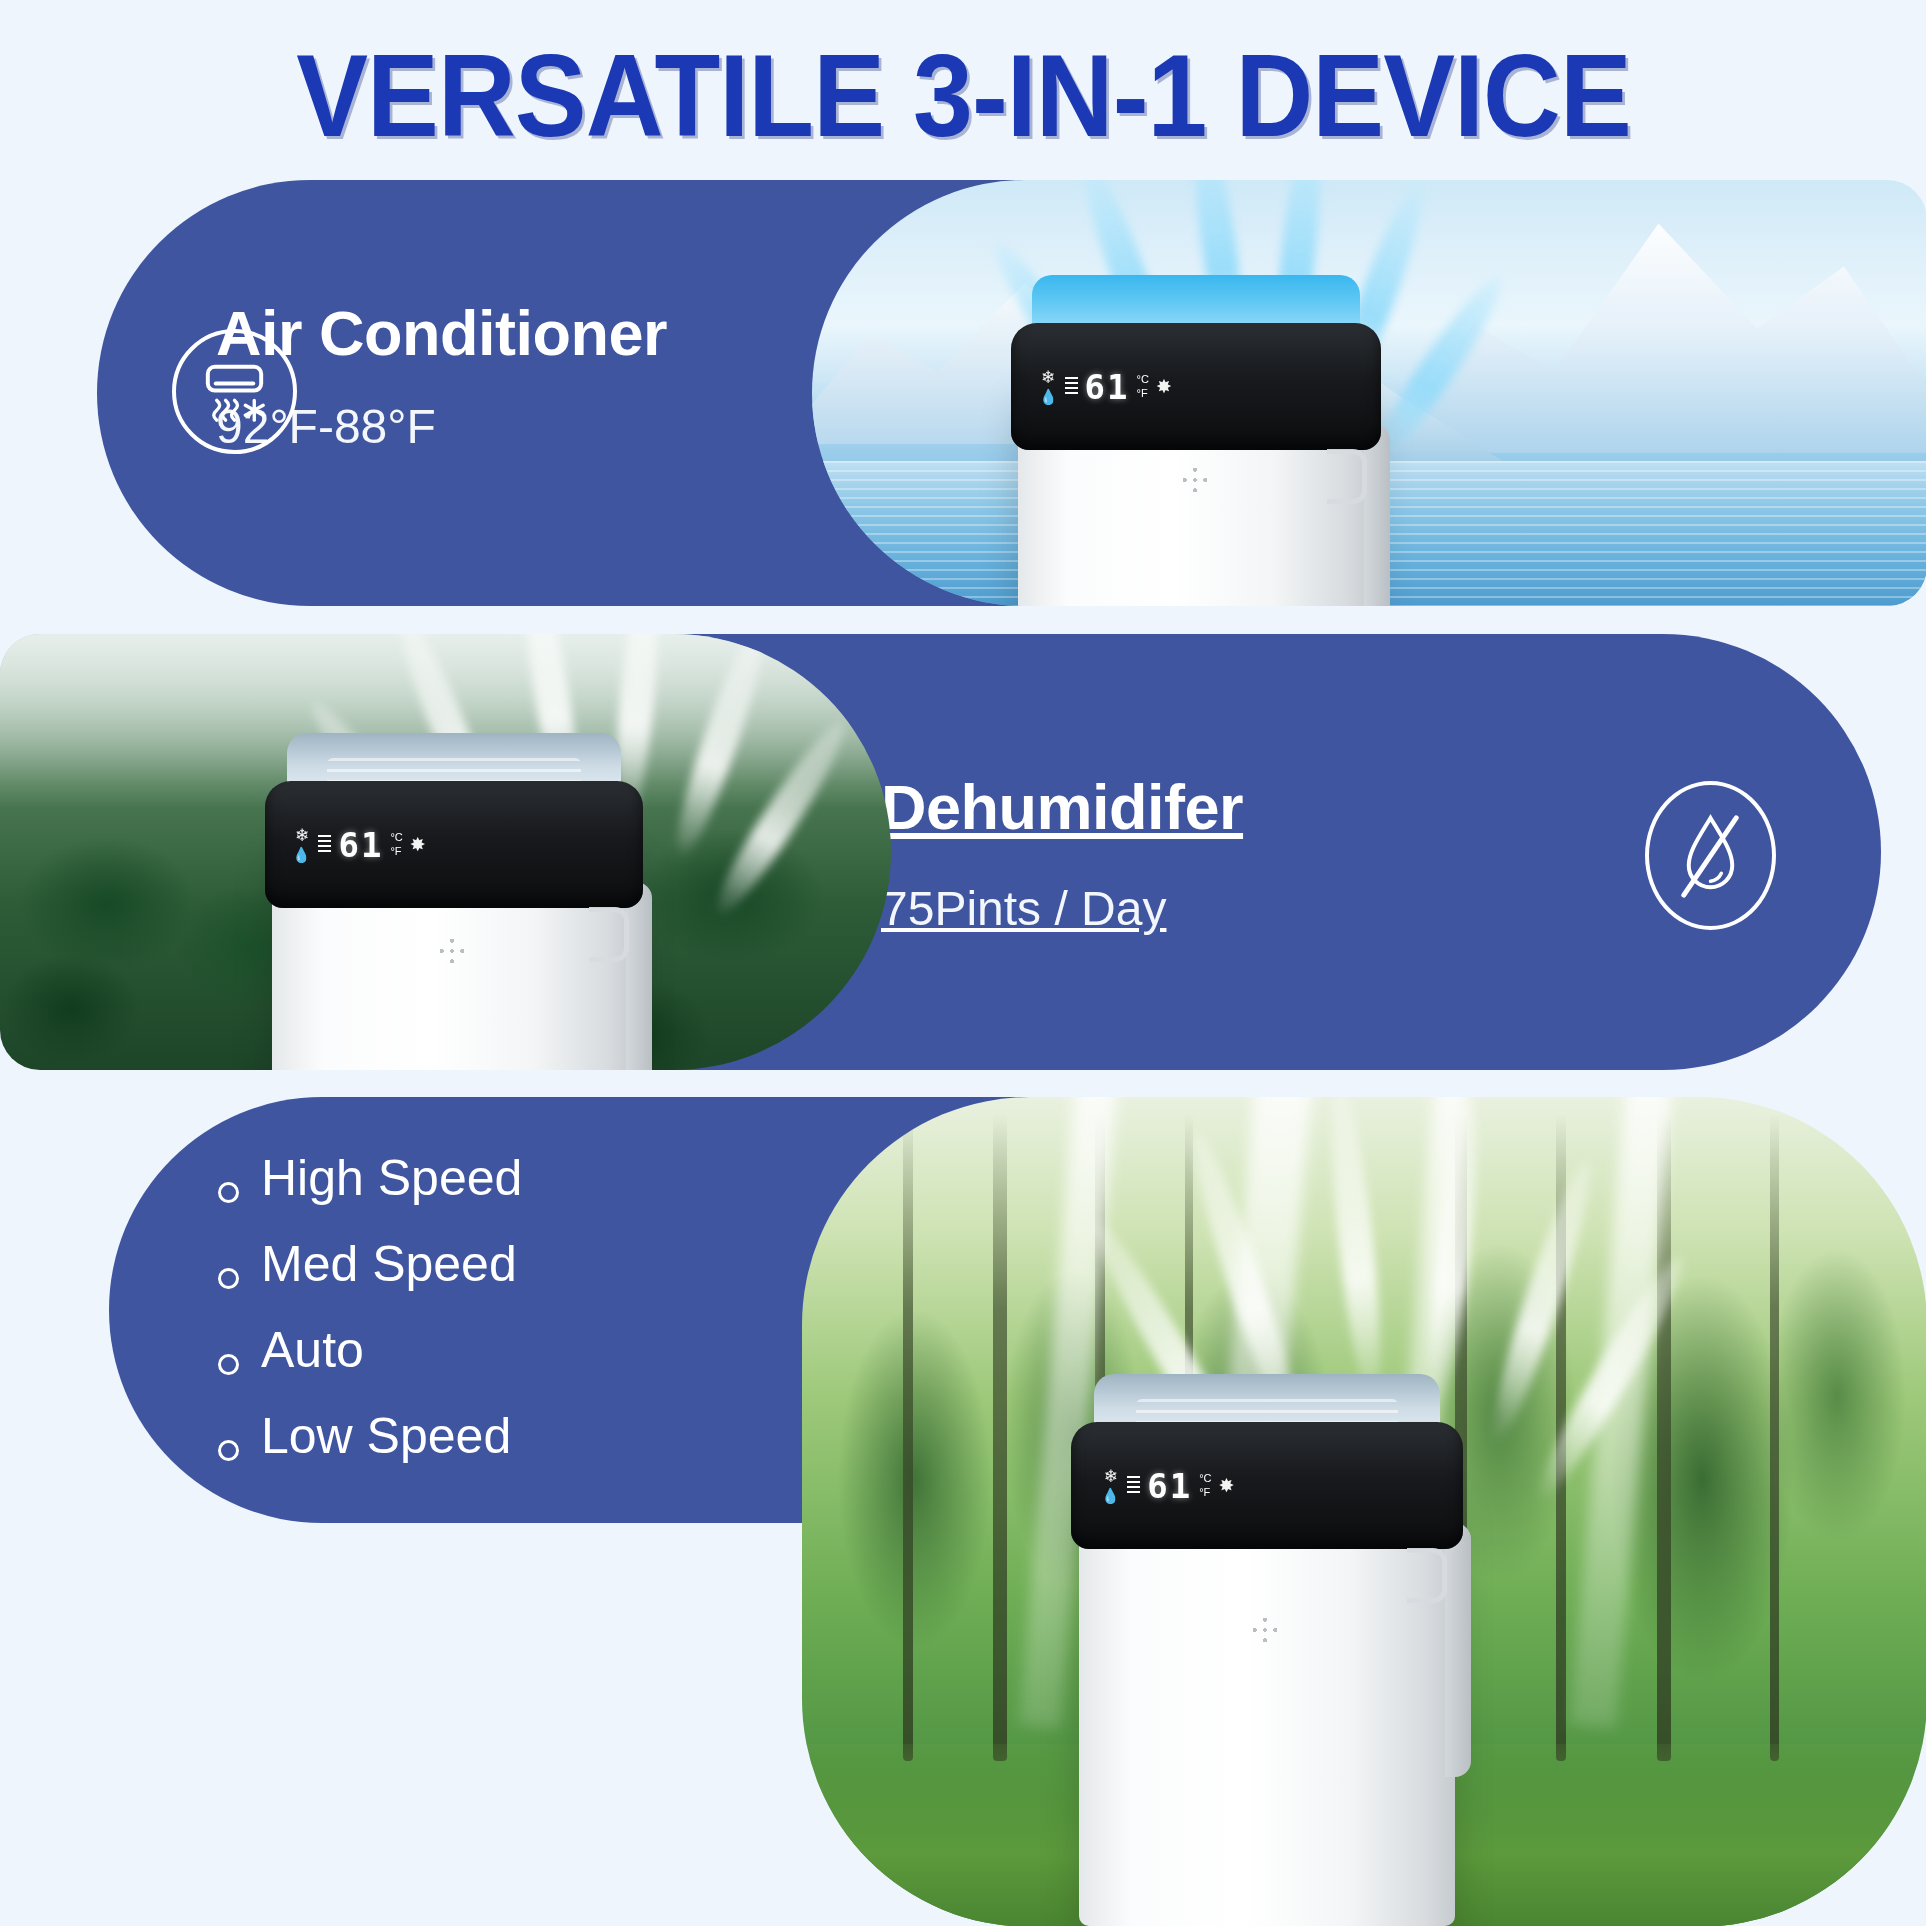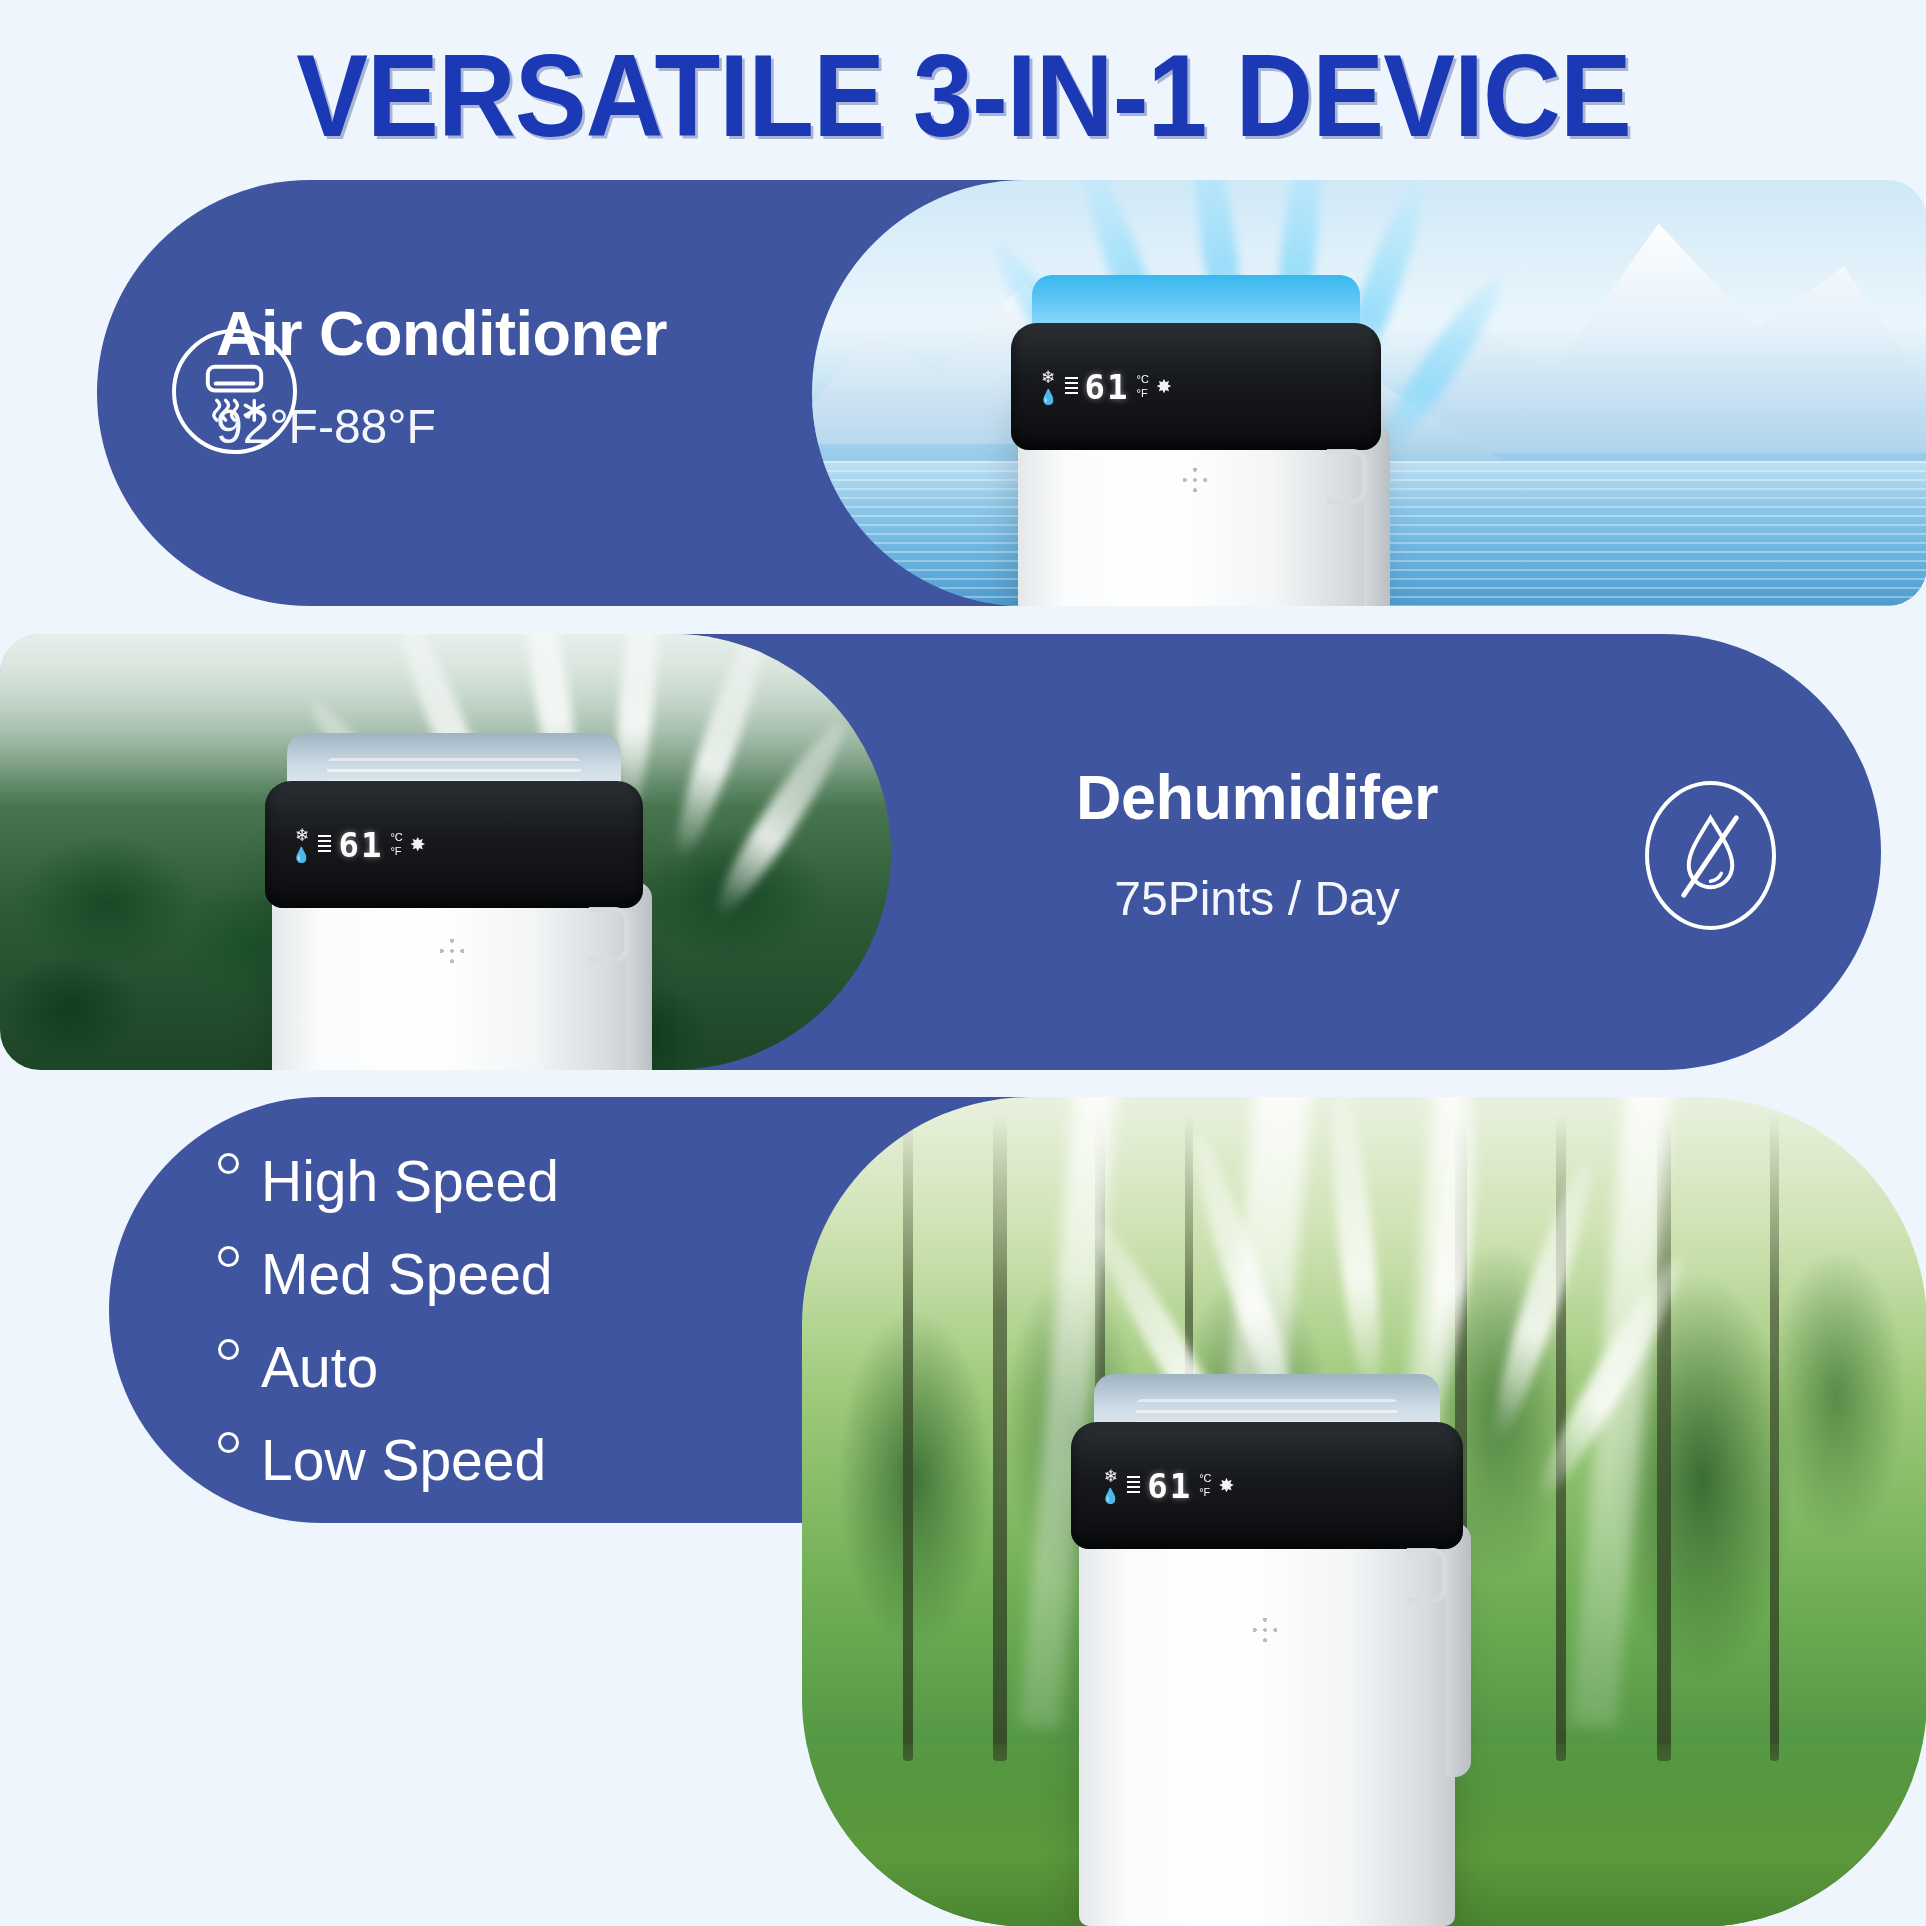--- a/index.html
+++ b/index.html
@@ -238,22 +238,22 @@
   .feature-sub {
     font-size:48px; line-height:1.2; font-weight:normal; color:#f3f6fb;
   }
   .icon-circle {
     position:absolute;
     border:4px solid #ffffff; border-radius:50%;
     display:flex; align-items:center; justify-content:center;
   }
   .speed-list { list-style:none; margin-top:20px; }
   .speed-list li {
-    display:flex; align-items:flex-start; gap:22px;
-    font-size:57px; line-height:1; color:#ffffff; margin-bottom:36px;
+    display:flex; align-items:flex-end; gap:22px;
+    font-size:50px; line-height:1; color:#ffffff; margin-bottom:36px;
     font-weight:normal;
   }
   .bullet {
     width:21px; height:21px; border:3.5px solid #ffffff; border-radius:50%;
     flex:0 0 auto;
   }
 </style>
 </head>
 <body>
 
@@ -317,21 +317,21 @@
           </div>
           <span class="glyph" style="font-size:19px;">✸</span>
         </div>
       </div>
       <div class="handle"></div>
       <div class="sensor"></div>
     </div>
   </div>
 
   <div class="panel panel-2">
-    <div class="text-block" style="right:248px; top:129px; text-align:center; width:752px;">
+    <div class="text-block" style="right:248px; top:139px; text-align:left; width:752px;text-decoration:underline;">
       <div class="feature-title">Dehumidifer</div>
       <div class="feature-sub" style="margin-top:38px;">75Pints / Day</div>
     </div>
 
     <div class="icon-circle" style="right:105px; top:147px; width:131px; height:149px; border-radius:50%;">
       <svg width="91" height="103" viewBox="0 0 92 104">
         <path d="M46 14 C34 34 24 48 24 62 a22 22 0 0 0 44 0 C68 48 58 34 46 14 Z" fill="none" stroke="#fff" stroke-width="4"></path>
         <path d="M57 70 a14 14 0 0 1 -11 8" fill="none" stroke="#fff" stroke-width="3.5" stroke-linecap="round"></path>
         <line x1="19" y1="92" x2="72" y2="14" stroke="#fff" stroke-width="5" stroke-linecap="round"></line>
       </svg>

